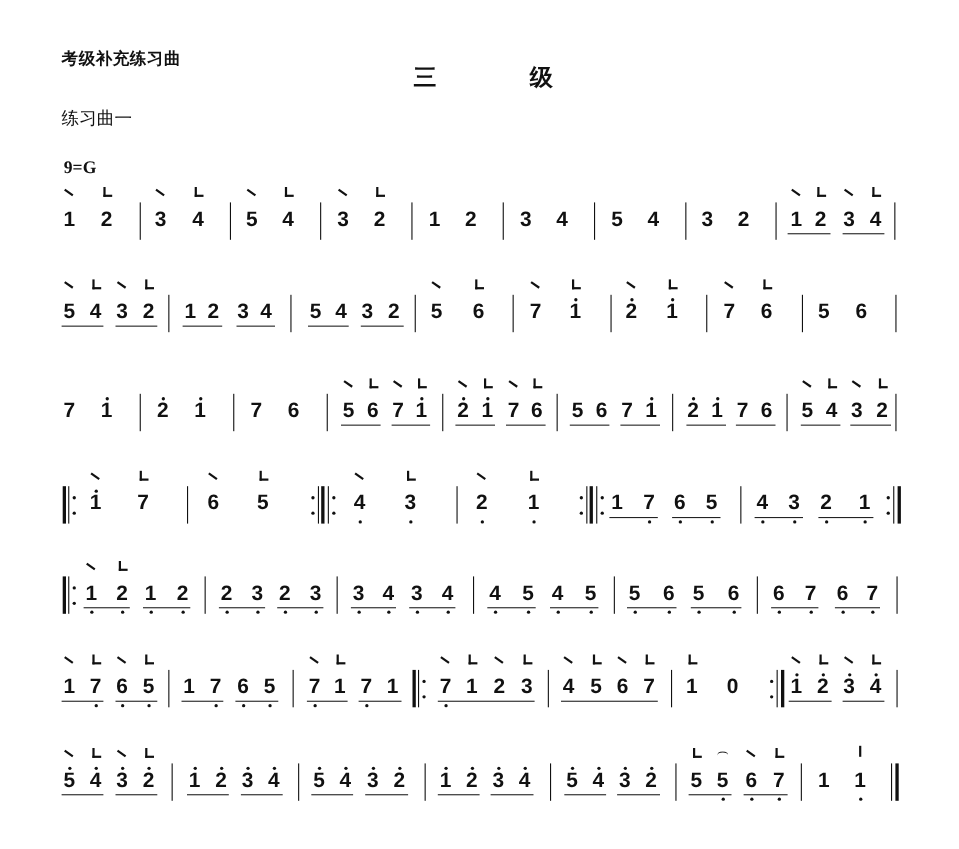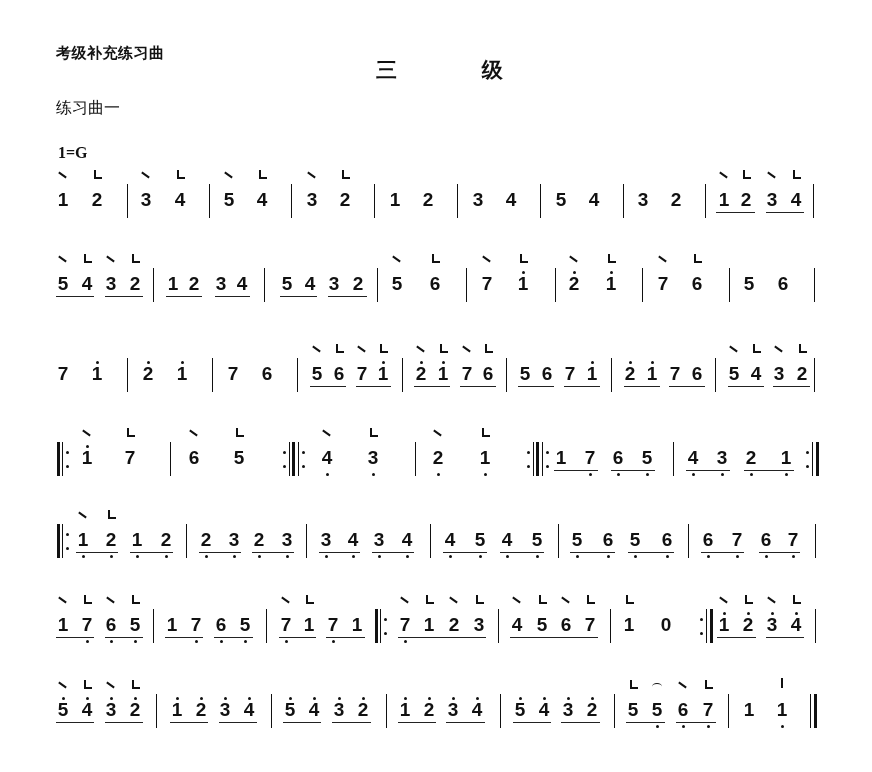--- a/index.html
+++ b/index.html
@@ -33,21 +33,21 @@
 <body>
 
 <div>
   <div class="hdr-sub">考级补充练习曲</div>
   <div class="hdr-title">
     <span>三</span>
     <span style="display:inline-block;width:70px;"></span>
     <span>级</span>
   </div>
   <div class="hdr-piece">练习曲一</div>
-  <div class="hdr-key">1=G</div>
+  <div class="hdr-key">9=G</div>
 </div>
 
 <div id="score">
     <div class="row" style="top: 172px;">
       <div class="note" style="left: 63px; top: 18px;">1</div>
       <div class="stroke-down" style="left: 58px; top: 2px;"></div>
       <div class="note" style="left: 97px; top: 18px;">2</div>
       <div class="stroke-up" style="left: 94px; top: -2px;"></div>
       <div class="bar" style="left: 127px; top: 12px;"></div>
       <div class="note" style="left: 146px; top: 18px;">3</div>

